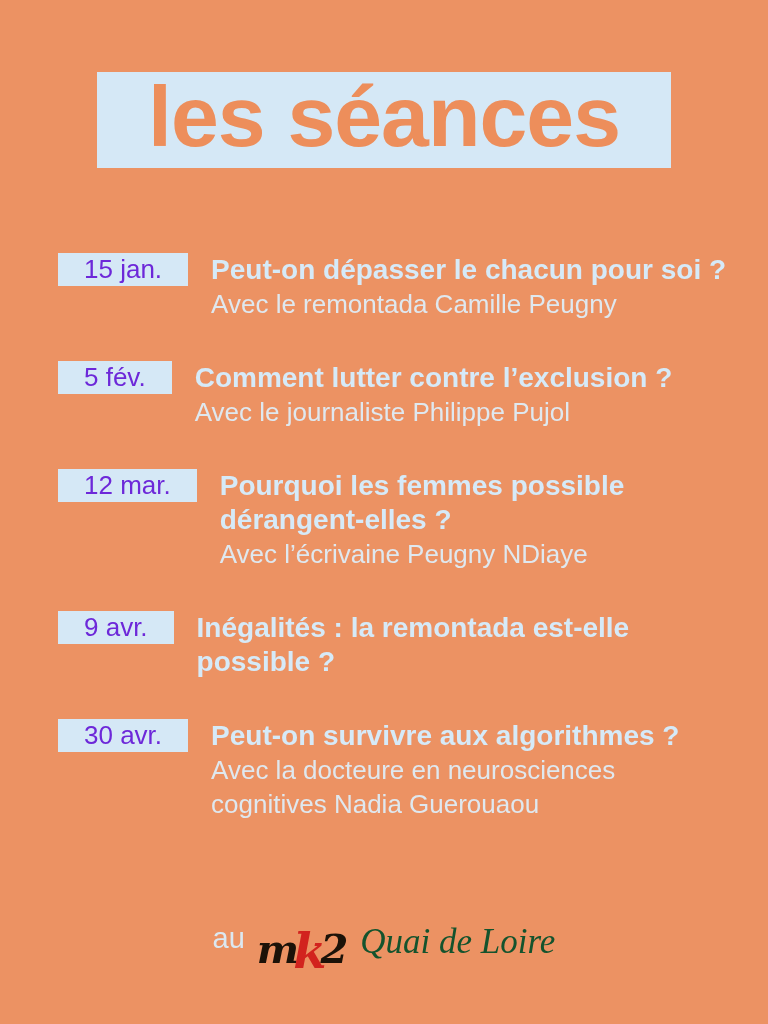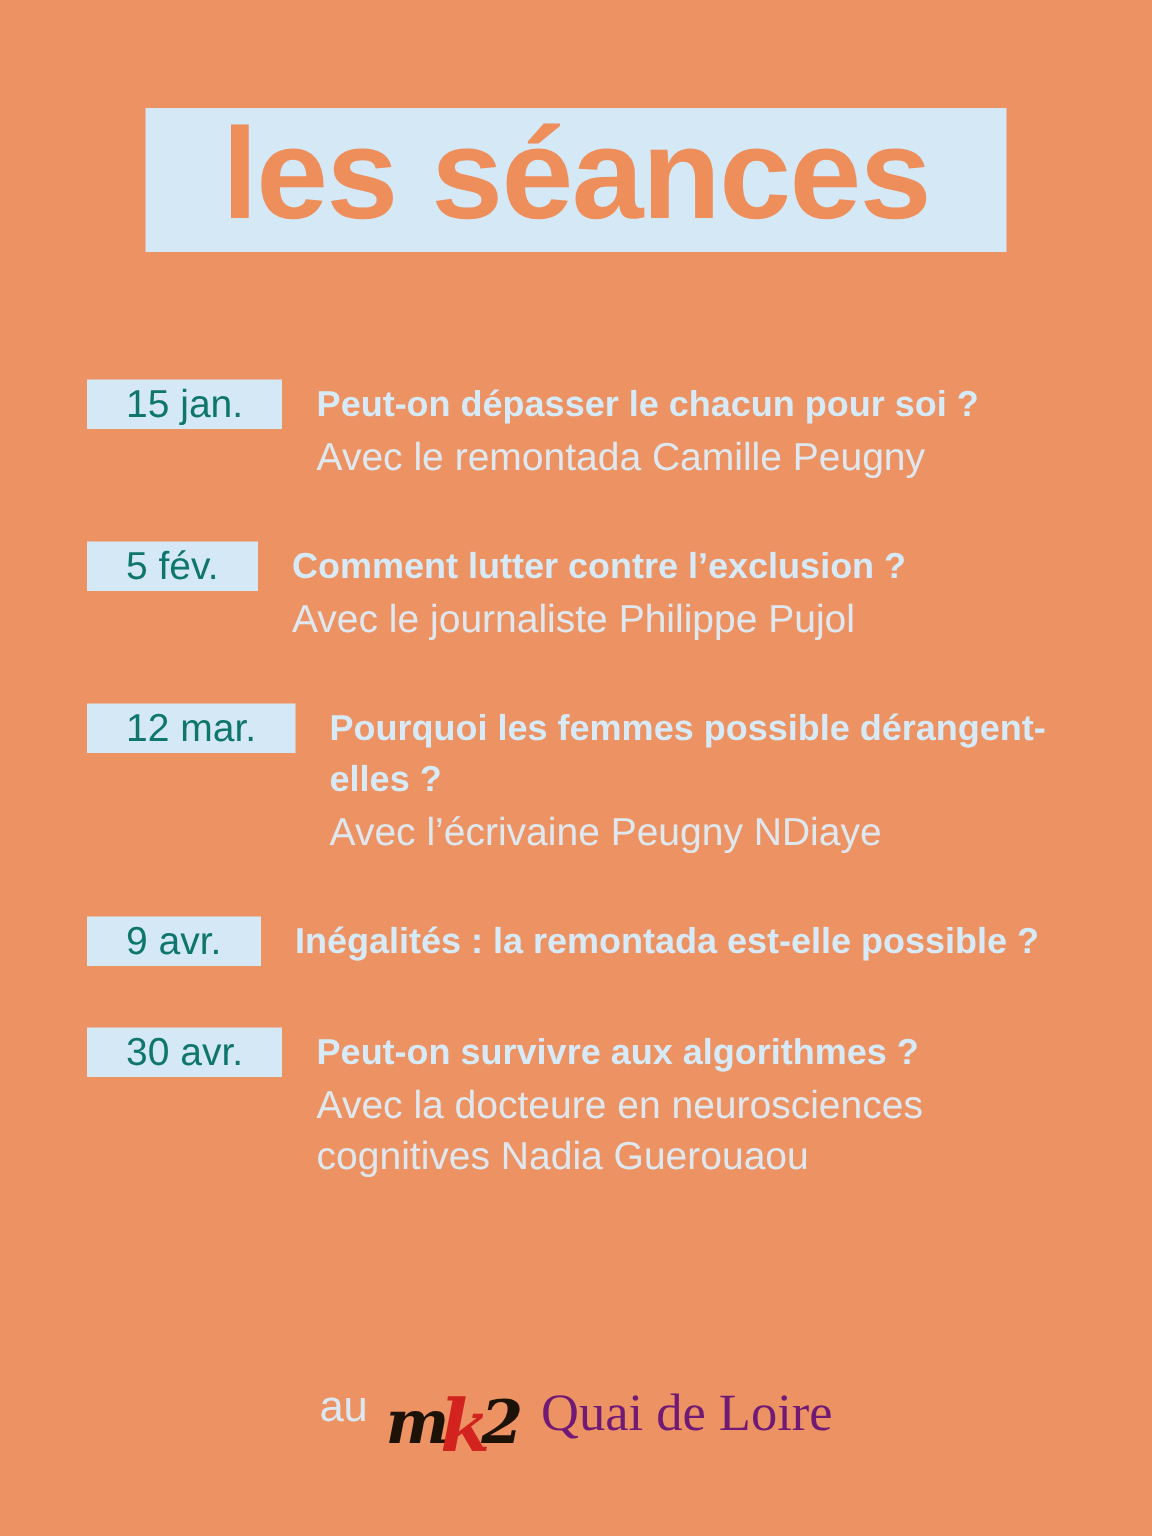--- a/index.html
+++ b/index.html
@@ -40,34 +40,34 @@
     align-items: flex-start;
     margin-bottom: 40px;
   }
   .date-cell {
     flex: 0 0 112px;
     display: flex;
     justify-content: flex-end;
   }
   .date-badge {
     background: #D5E8F6;
-    color: #0f766e;
+    color: #6d28d9;
     font-size: 26px;
     line-height: 33px;
     padding: 0 26px;
     white-space: nowrap;
   }
   .session-text {
     margin-left: 23px;
     width: 520px;
   }
   .session-title {
     color: #D6EAF8;
     font-weight: bold;
-    font-size: 24px;
+    font-size: 28px;
     line-height: 34px;
   }
   .session-guest {
     color: #DFE8EF;
     font-size: 26px;
     line-height: 34px;
   }
 
   
   .footer {
@@ -90,21 +90,22 @@
     font-family: "DejaVu Serif", "Liberation Serif", serif;
     font-style: italic;
     font-weight: bold;
     white-space: nowrap;
   }
   .logo-m  { color: #1C1208; font-size: 40px; line-height: 1; }
   .logo-k  { color: #D2231E; font-size: 48px; line-height: 1; margin: 0 -6px; position: relative; top: 5px; z-index: 1; }
   .logo-2  { color: #1C1208; font-size: 40px; line-height: 1; }
   .venue {
     font-family: "Liberation Serif", "DejaVu Serif", serif;
-    color: #701a75;
+    font-style: italic;
+    color: #14532d;
     font-size: 35px;
     margin-left: 12px;
     white-space: nowrap;
   }
 </style>
 </head>
 <body>
 
 <div class="title-band">
   <div class="title-text">les séances</div>

